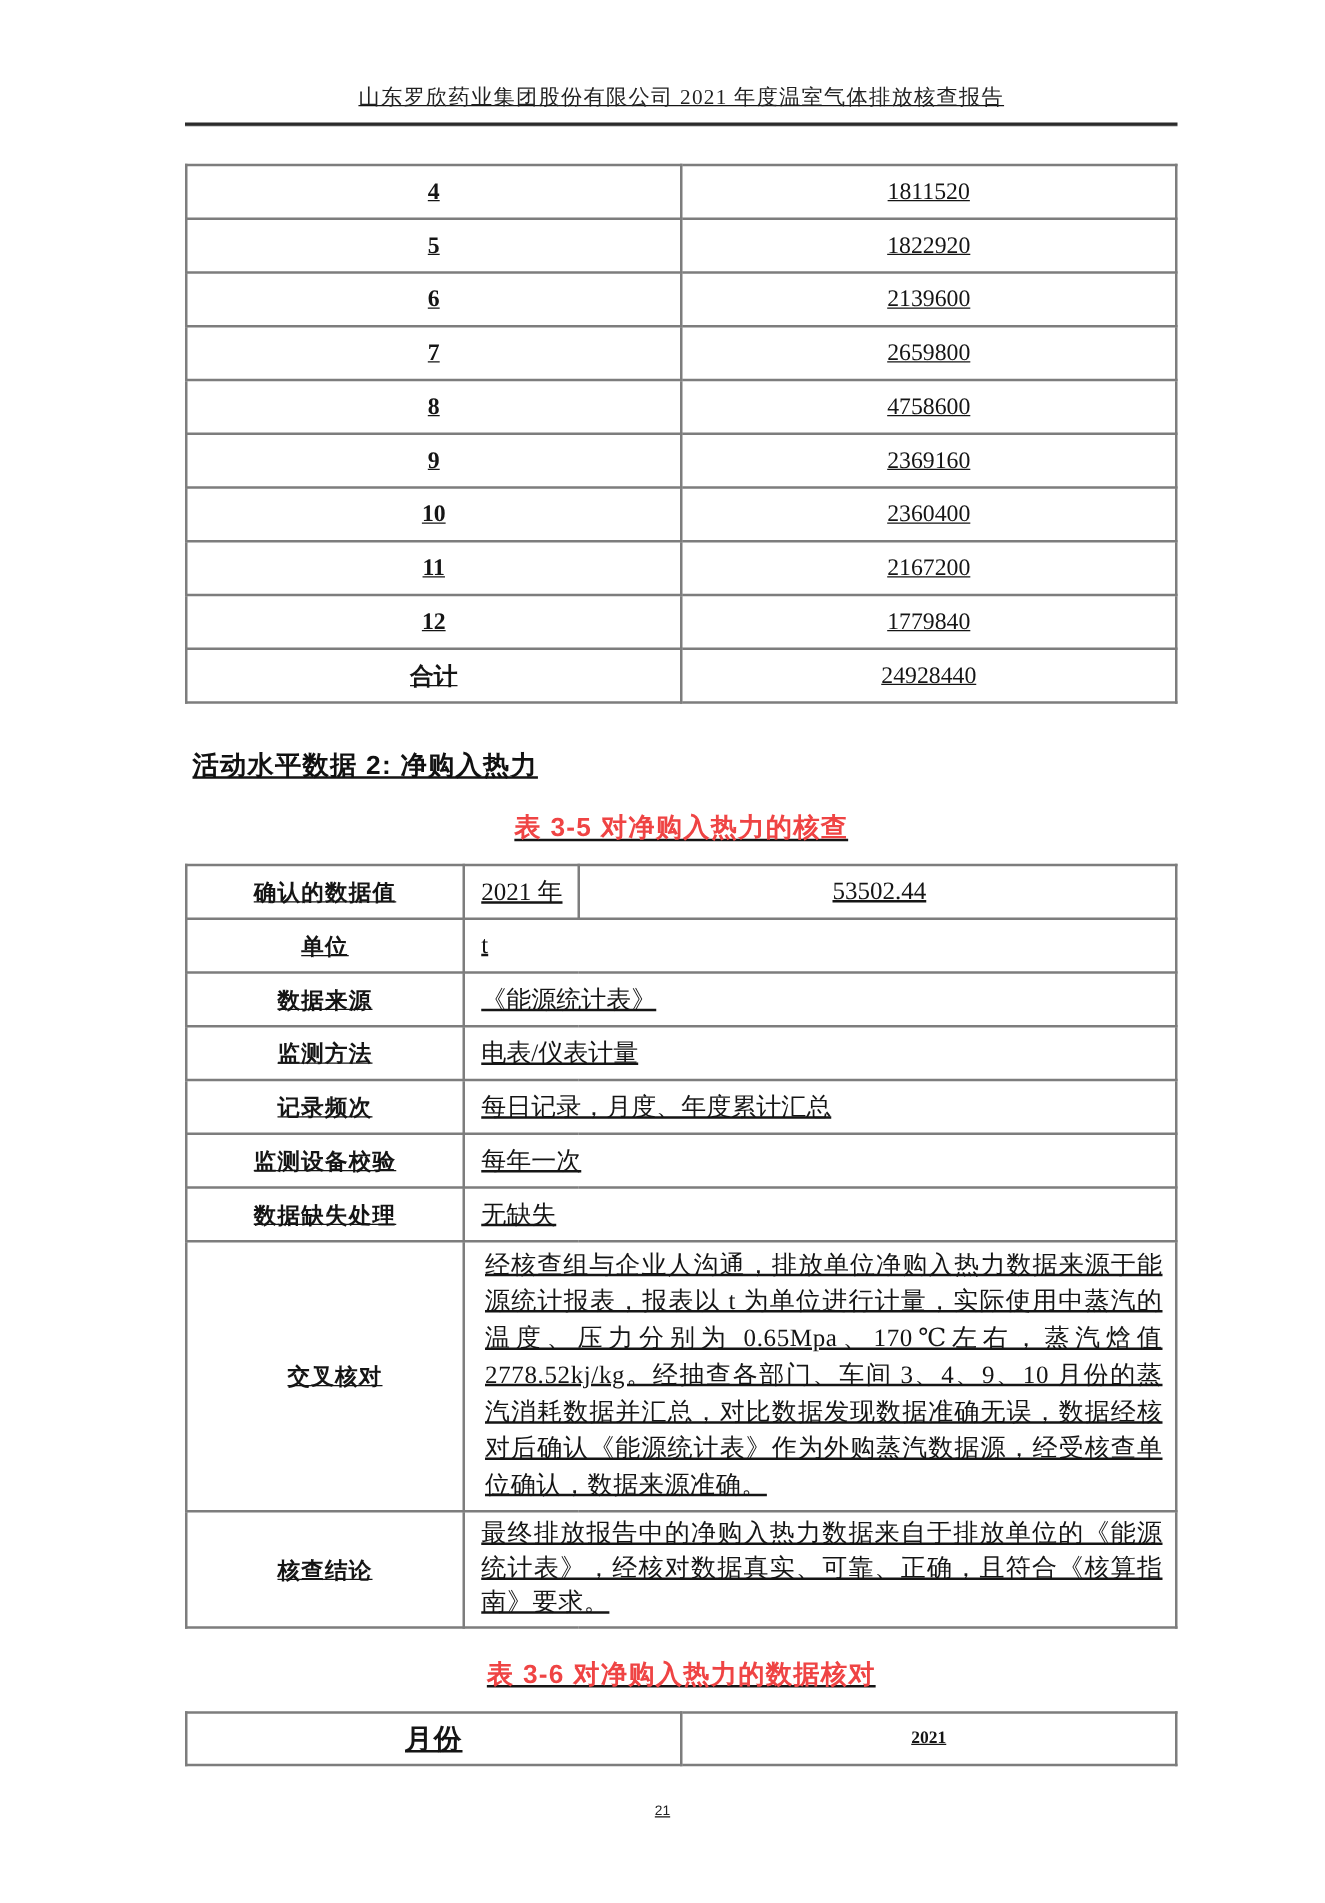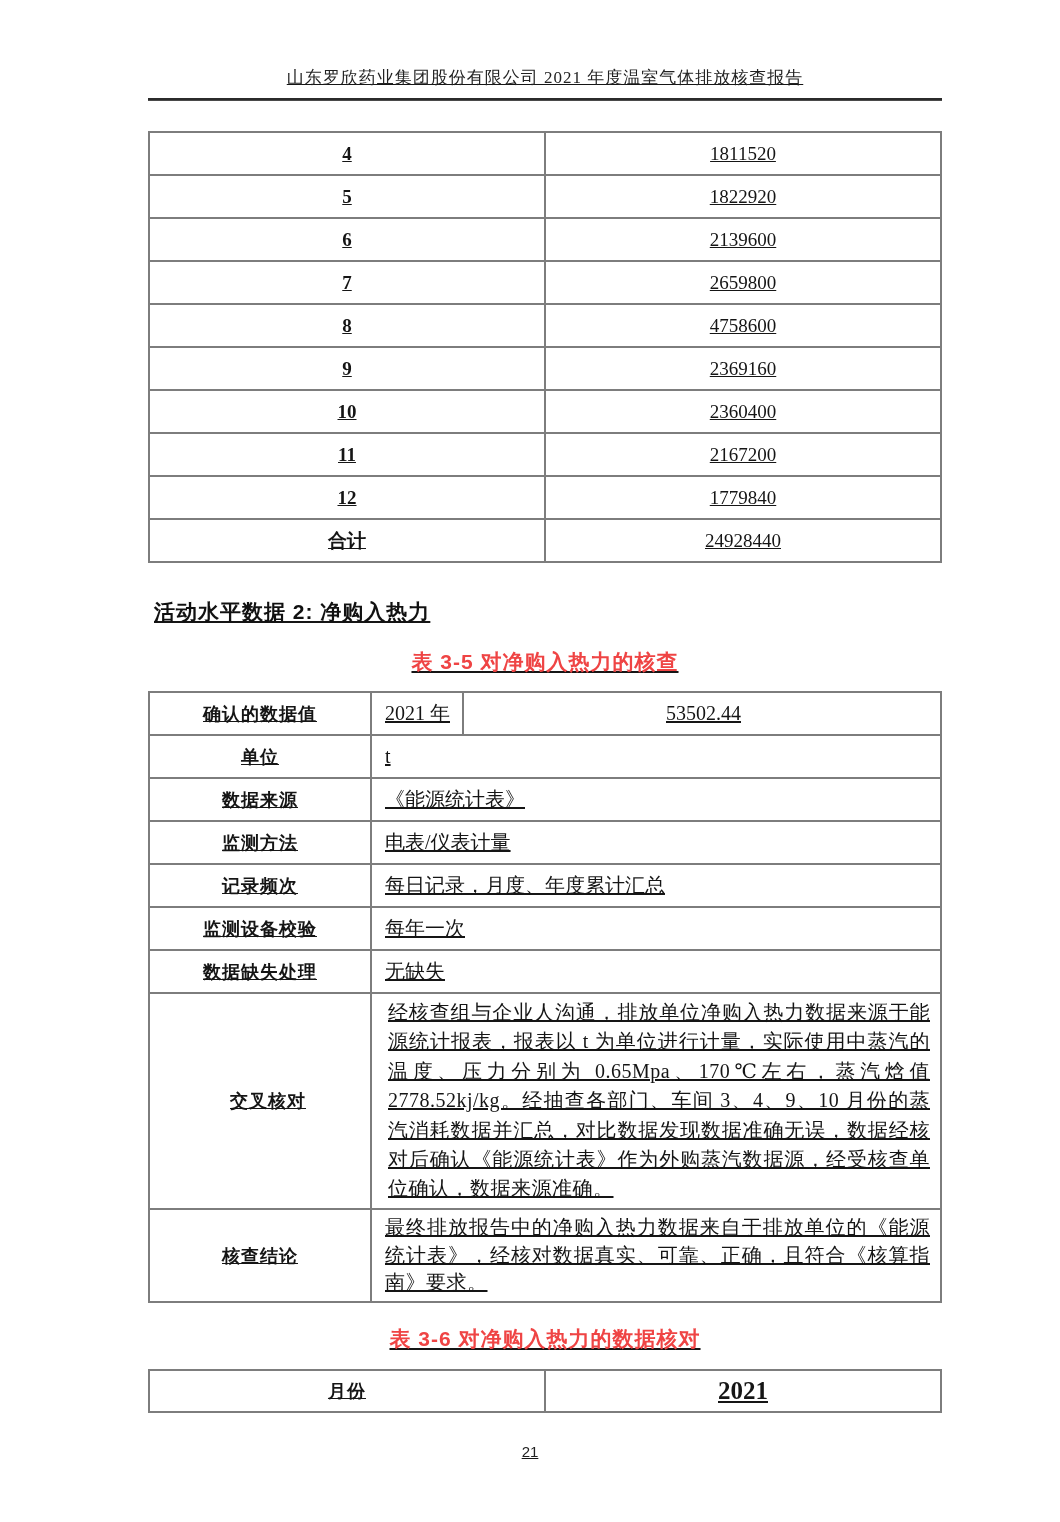--- a/index.html
+++ b/index.html
@@ -46,25 +46,25 @@
     text-align: justify; line-height: 29.4px; padding: 4px 10px 4px 13px;
     letter-spacing: 0.5px;
   }
   .verify-table tr.r-cross td { height: 207px; padding-left: 16px; }
   .verify-table tr.r-concl td { height: 84px; }
   .verify-table tr.r-concl td.longtext { line-height: 27.8px; }
 
   
   .check-table { margin-top: 16px; }
   .check-table td { height: 42px; text-align: center; font-weight: bold; }
-  .check-table td.lbl { font-size: 18px; font-family: "Liberation Sans", sans-serif; letter-spacing: 1px; }
-  .check-table td.yr { font-size: 25px; border-radius: 16px; }
+  .check-table td.lbl { font-size: 22px; font-family: "Liberation Sans", sans-serif; letter-spacing: 1px; }
+  .check-table td.yr { font-size: 14px; border-radius: 16px; }
 
   
-  .page-number { margin-top: 30px; text-align: center; font-size: 15px; font-family: "Liberation Sans", sans-serif; color: #222; width: 1060px; }
+  .page-number { margin-top: 30px; text-align: center; font-size: 11px; font-family: "Liberation Sans", sans-serif; color: #222; width: 1060px; }
 </style>
 </head>
 <body>
 
 <div class="page">
   <div class="content">
 
     <div class="doc-header">山东罗欣药业集团股份有限公司 2021 年度温室气体排放核查报告</div>
     <div class="header-rule"></div>
 

